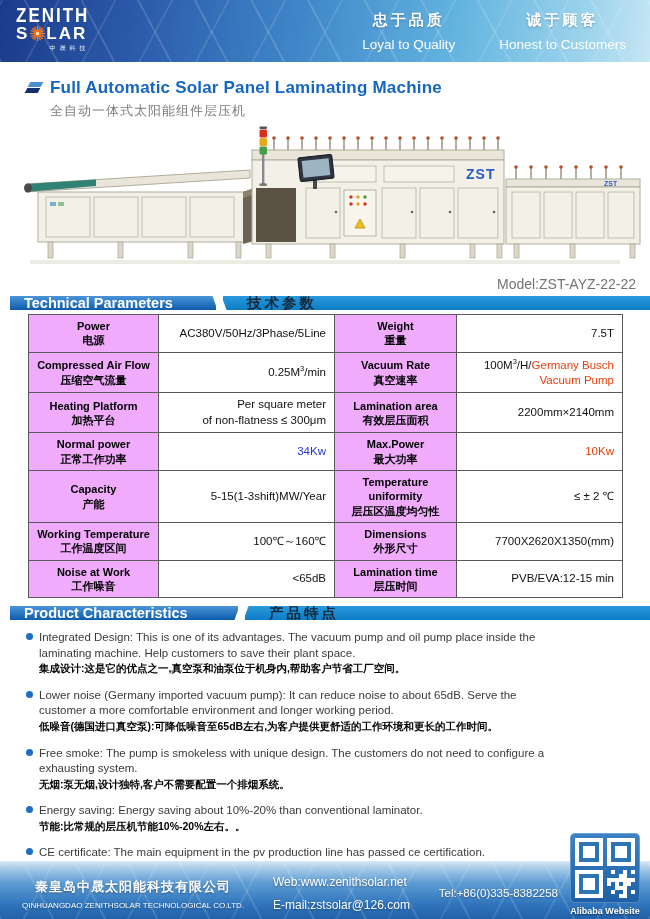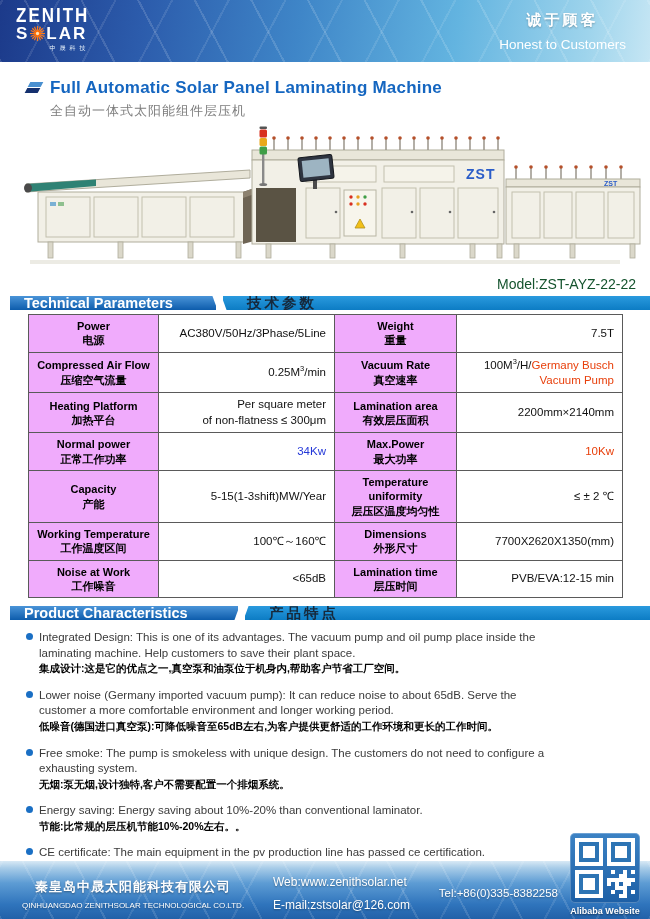--- a/index.html
+++ b/index.html
@@ -25,21 +25,21 @@
   .titleblock{margin:16px 0 0 26px;}
   .title-row{display:flex;align-items:center;gap:7px;}
   .title-icon{width:17px;height:12px;position:relative;flex:0 0 auto;}
   .ti-top{position:absolute;left:3px;top:0;width:13px;height:5px;background:#4a90d0;transform:skewX(-28deg);}
   .ti-bot{position:absolute;left:0;top:6px;width:13px;height:5px;background:#14306e;transform:skewX(-28deg);}
   .title-en{color:#1566c0;font-size:17px;font-weight:bold;letter-spacing:.2px;}
   .title-zh{color:#7d7d7d;font-size:13px;margin:4px 16px 0 24px;letter-spacing:1px;}
 
   
   .machine{margin-top:6px;}
-  .model-line{text-align:right;padding-right:14px;font-size:14px;color:#14532d;margin-top:-4px;}
+  .model-line{text-align:right;padding-right:14px;font-size:14px;color:#737373;margin-top:-4px;}
 
   
   .secbar{height:14px;margin:4px 0 0 10px;width:640px;display:flex;overflow:hidden;}
   .sb-left{background:linear-gradient(180deg,#4a94d8,#0d5cac);color:#fff;font-weight:bold;font-size:14.5px;
            display:flex;align-items:center;padding-left:14px;box-sizing:border-box;}
   .secbar.tech .sb-left{width:206px;}
   .secbar.chars .sb-left{width:228px;}
   .sb-div{width:9px;background:#fff;margin:0 -1px;z-index:1;}
   .secbar.tech .sb-div{transform:skewX(20deg);}
   .secbar.chars .sb-div{transform:skewX(-20deg);}
@@ -108,20 +108,24 @@
             </g>
             <circle cx="10" cy="10" r="4" fill="#ff6a00"></circle>
             <circle cx="10" cy="10" r="2.2" fill="#ffe0b0"></circle>
           </svg>
         </span>
         <span>LAR</span>
       </div>
       <div class="logo-sub">中晟科技</div>
     </div>
     <div class="slogans">
+      <div>
+        <div class="slogan-zh">忠于品质</div>
+        <div class="slogan-en">Loyal to Quality</div>
+      </div>
       <div>
         <div class="slogan-zh">诚于顾客</div>
         <div class="slogan-en">Honest to Customers</div>
       </div>
     </div>
   </div>
 
   <div class="titleblock">
     <div class="title-row">
       <span class="title-icon">

